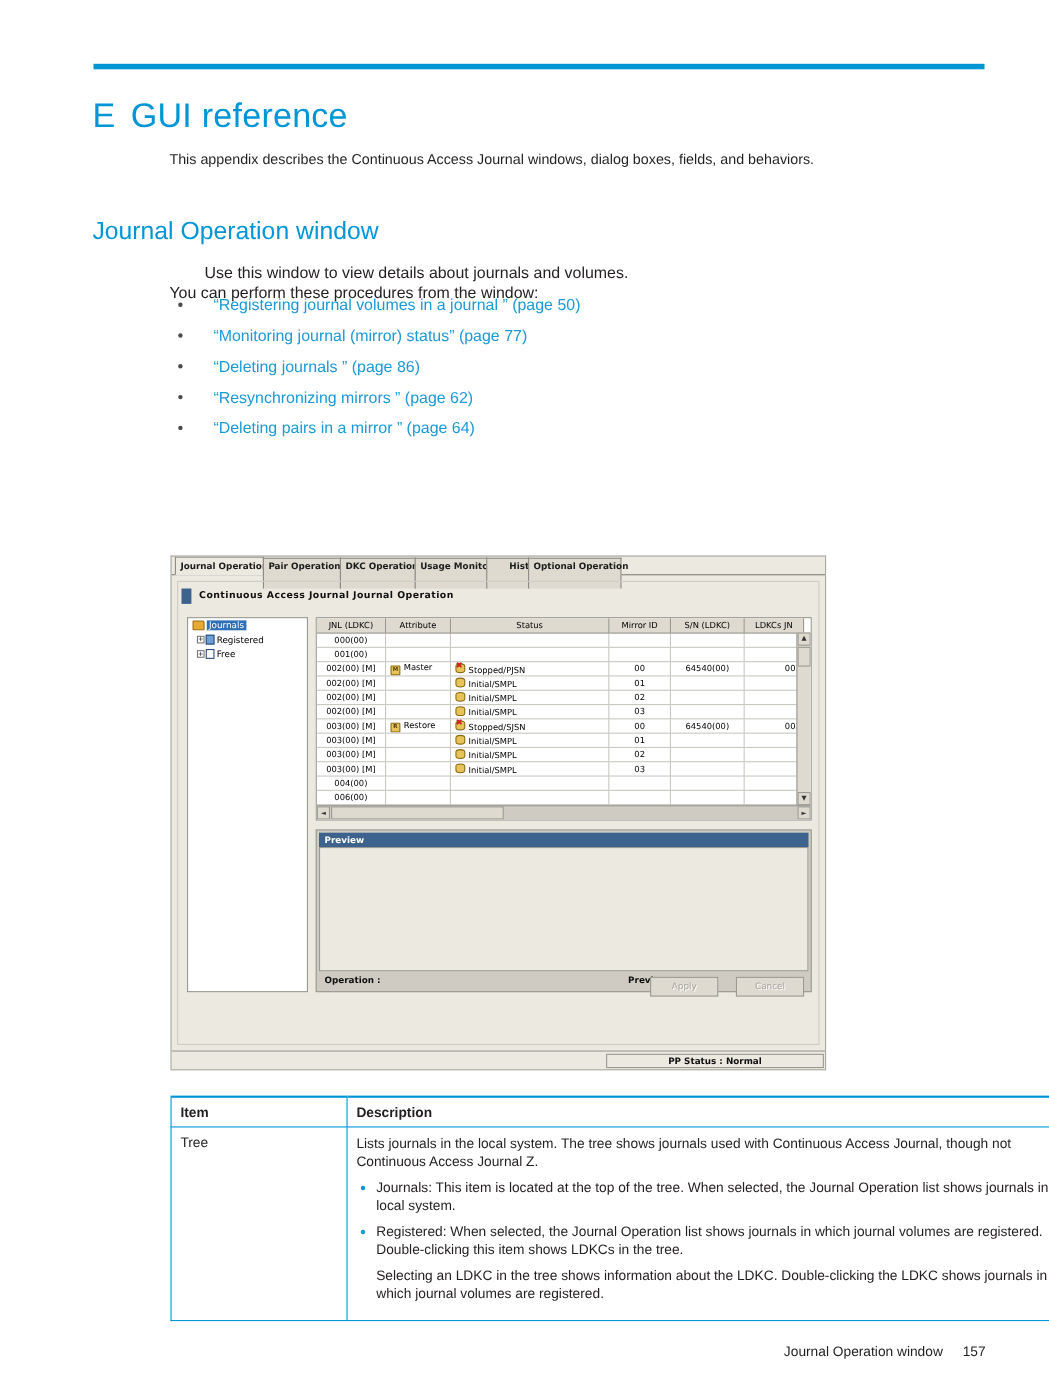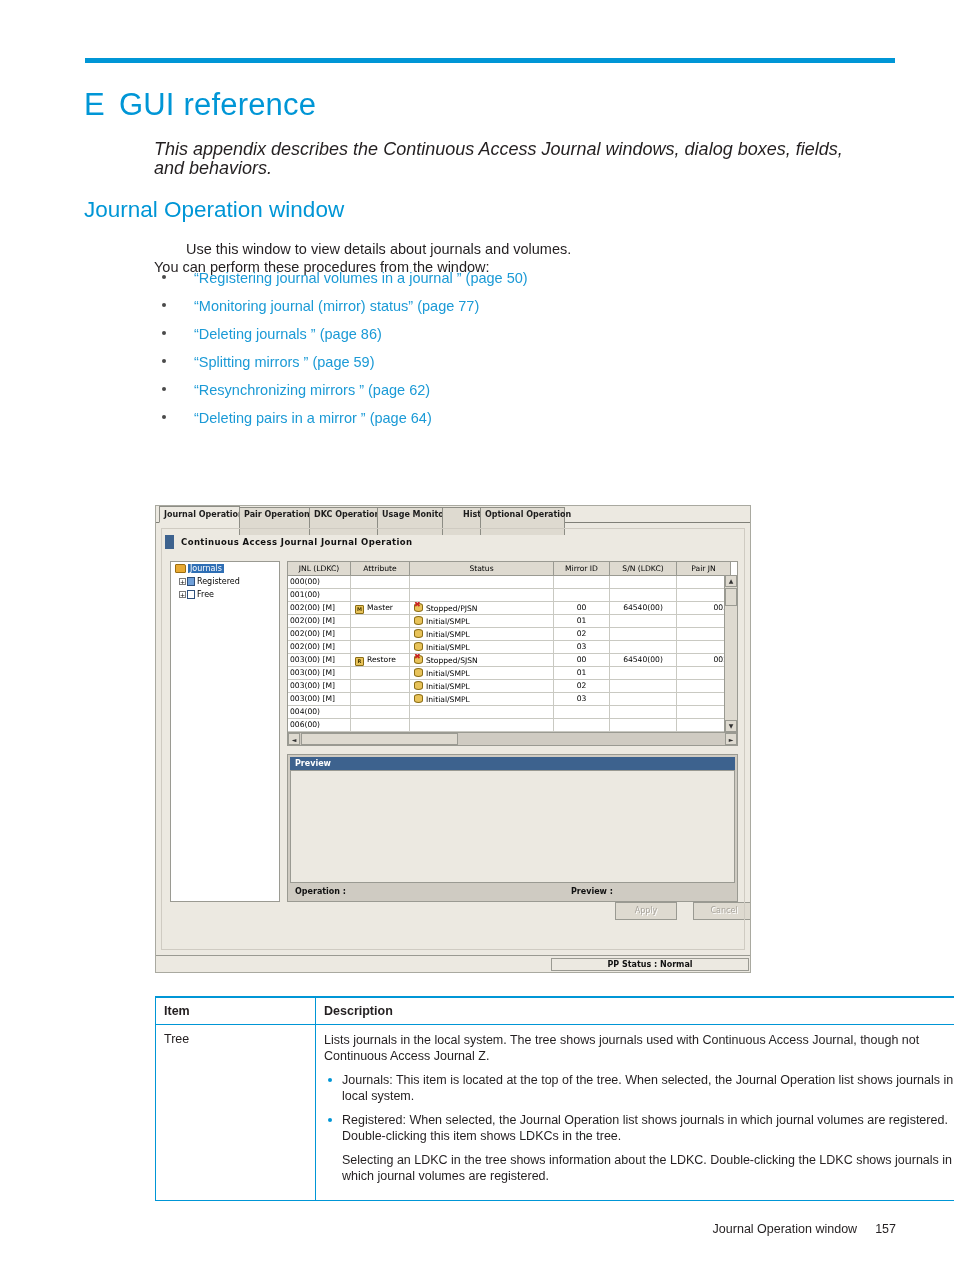--- a/index.html
+++ b/index.html
@@ -35,24 +35,23 @@
     letter-spacing: 0.2px;
     white-space: nowrap;
   }
   .page-title .ch-num { margin-right: 14px; }
 
   .intro-para {
     position: absolute;
     left: 154px;
     top: 122px;
     width: 720px;
-    font-size: 18px;
+    font-size: 13px;
     line-height: 19px;
     color: #231f20;
-    font-style: italic;
   }
 
   .h2-title {
     position: absolute;
     left: 84px;
     top: 178px;
     font-size: 22.5px;
     color: #0096d6;
     font-weight: normal;
     white-space: nowrap;
@@ -262,21 +261,21 @@
     font-size: 7.6px;
   }
   .tbl td {
     border-bottom: 1px solid #c9c9c2;
     border-right: 1px solid #c9c9c2;
     height: 12px;
     padding: 0 2px;
     white-space: nowrap;
     overflow: hidden;
   }
-  .c-jnl { width: 62px; text-align: left; }
+  .c-jnl { width: 62px; text-align: center; }
   .c-attr { width: 58px; }
   .c-status { width: 143px; }
   .c-mirror { width: 55px; text-align: center; }
   .c-sn { width: 66px; text-align: center; }
   .c-pair { width: 53px; text-align: right; padding-right: 6px; }
 
   .ico {
     display: inline-block;
     width: 9px;
     height: 9px;
@@ -433,24 +432,23 @@
     font-weight: bold;
     line-height: 15px;
     color: #111;
   }
   .pf-op { position: absolute; left: 5px; }
   .pf-pv { position: absolute; left: 281px; }
 
   .btn-row {
     position: absolute;
     left: 0;
-    top: 396px;
+    top: 382px;
     width: 100%;
     height: 22px;
-    margin-left: 24px;
   }
   .gbtn {
     position: absolute;
     top: 0;
     width: 62px;
     height: 18px;
     background: #dedad0;
     border: 1px solid #9a9a92;
     box-sizing: border-box;
     font-size: 8px;
@@ -567,21 +565,20 @@
 
 <h2 class="h2-title">Journal Operation window</h2>
 
 <p class="sub-para-1">Use this window to view details about journals and volumes.</p>
 <p class="sub-para-2">You can perform these procedures from the window:</p>
 
 <div class="link-list">
   <div class="link-item"><span class="bullet"></span><span>“Registering journal volumes in a journal ” (page 50)</span></div>
   <div class="link-item"><span class="bullet"></span><span>“Monitoring journal (mirror) status” (page 77)</span></div>
   <div class="link-item"><span class="bullet"></span><span>“Deleting journals ” (page 86)</span></div>
-  <div class="link-item"><span class="bullet"></span><span>“Splitting mirrors ” (page 59)</span></div>
   <div class="link-item"><span class="bullet"></span><span>“Resynchronizing mirrors ” (page 62)</span></div>
   <div class="link-item"><span class="bullet"></span><span>“Deleting pairs in a mirror ” (page 64)</span></div>
 </div>
 
 <div class="app-shot">
 
   <div class="tabs-row" id="tabbar">
       <div class="tab active" style="left: 3px; width: 81px;">Journal Operation</div>
       <div class="tab" style="left: 83px; width: 71px;">Pair Operation</div>
       <div class="tab" style="left: 153px; width: 69px;">DKC Operation</div>
@@ -606,21 +603,21 @@
 
   <div class="list-panel">
     <table class="tbl">
       <thead>
           <tr id="tbl-head">
             <th class="c-jnl">JNL (LDKC)</th>
             <th class="c-attr">Attribute</th>
             <th class="c-status">Status</th>
             <th class="c-mirror">Mirror ID</th>
             <th class="c-sn">S/N (LDKC)</th>
-            <th class="c-pair">Pair JN</th>
+            <th class="c-pair">LDKCs JN</th>
           </tr>
         </thead>
       <tbody id="tbl-body">
           <tr>
             <td class="c-jnl"><span class="attr-txt">000(00)</span></td>
             <td class="c-attr"></td>
             <td class="c-status"></td>
             <td class="c-mirror"></td>
             <td class="c-sn"></td>
             <td class="c-pair"></td>

